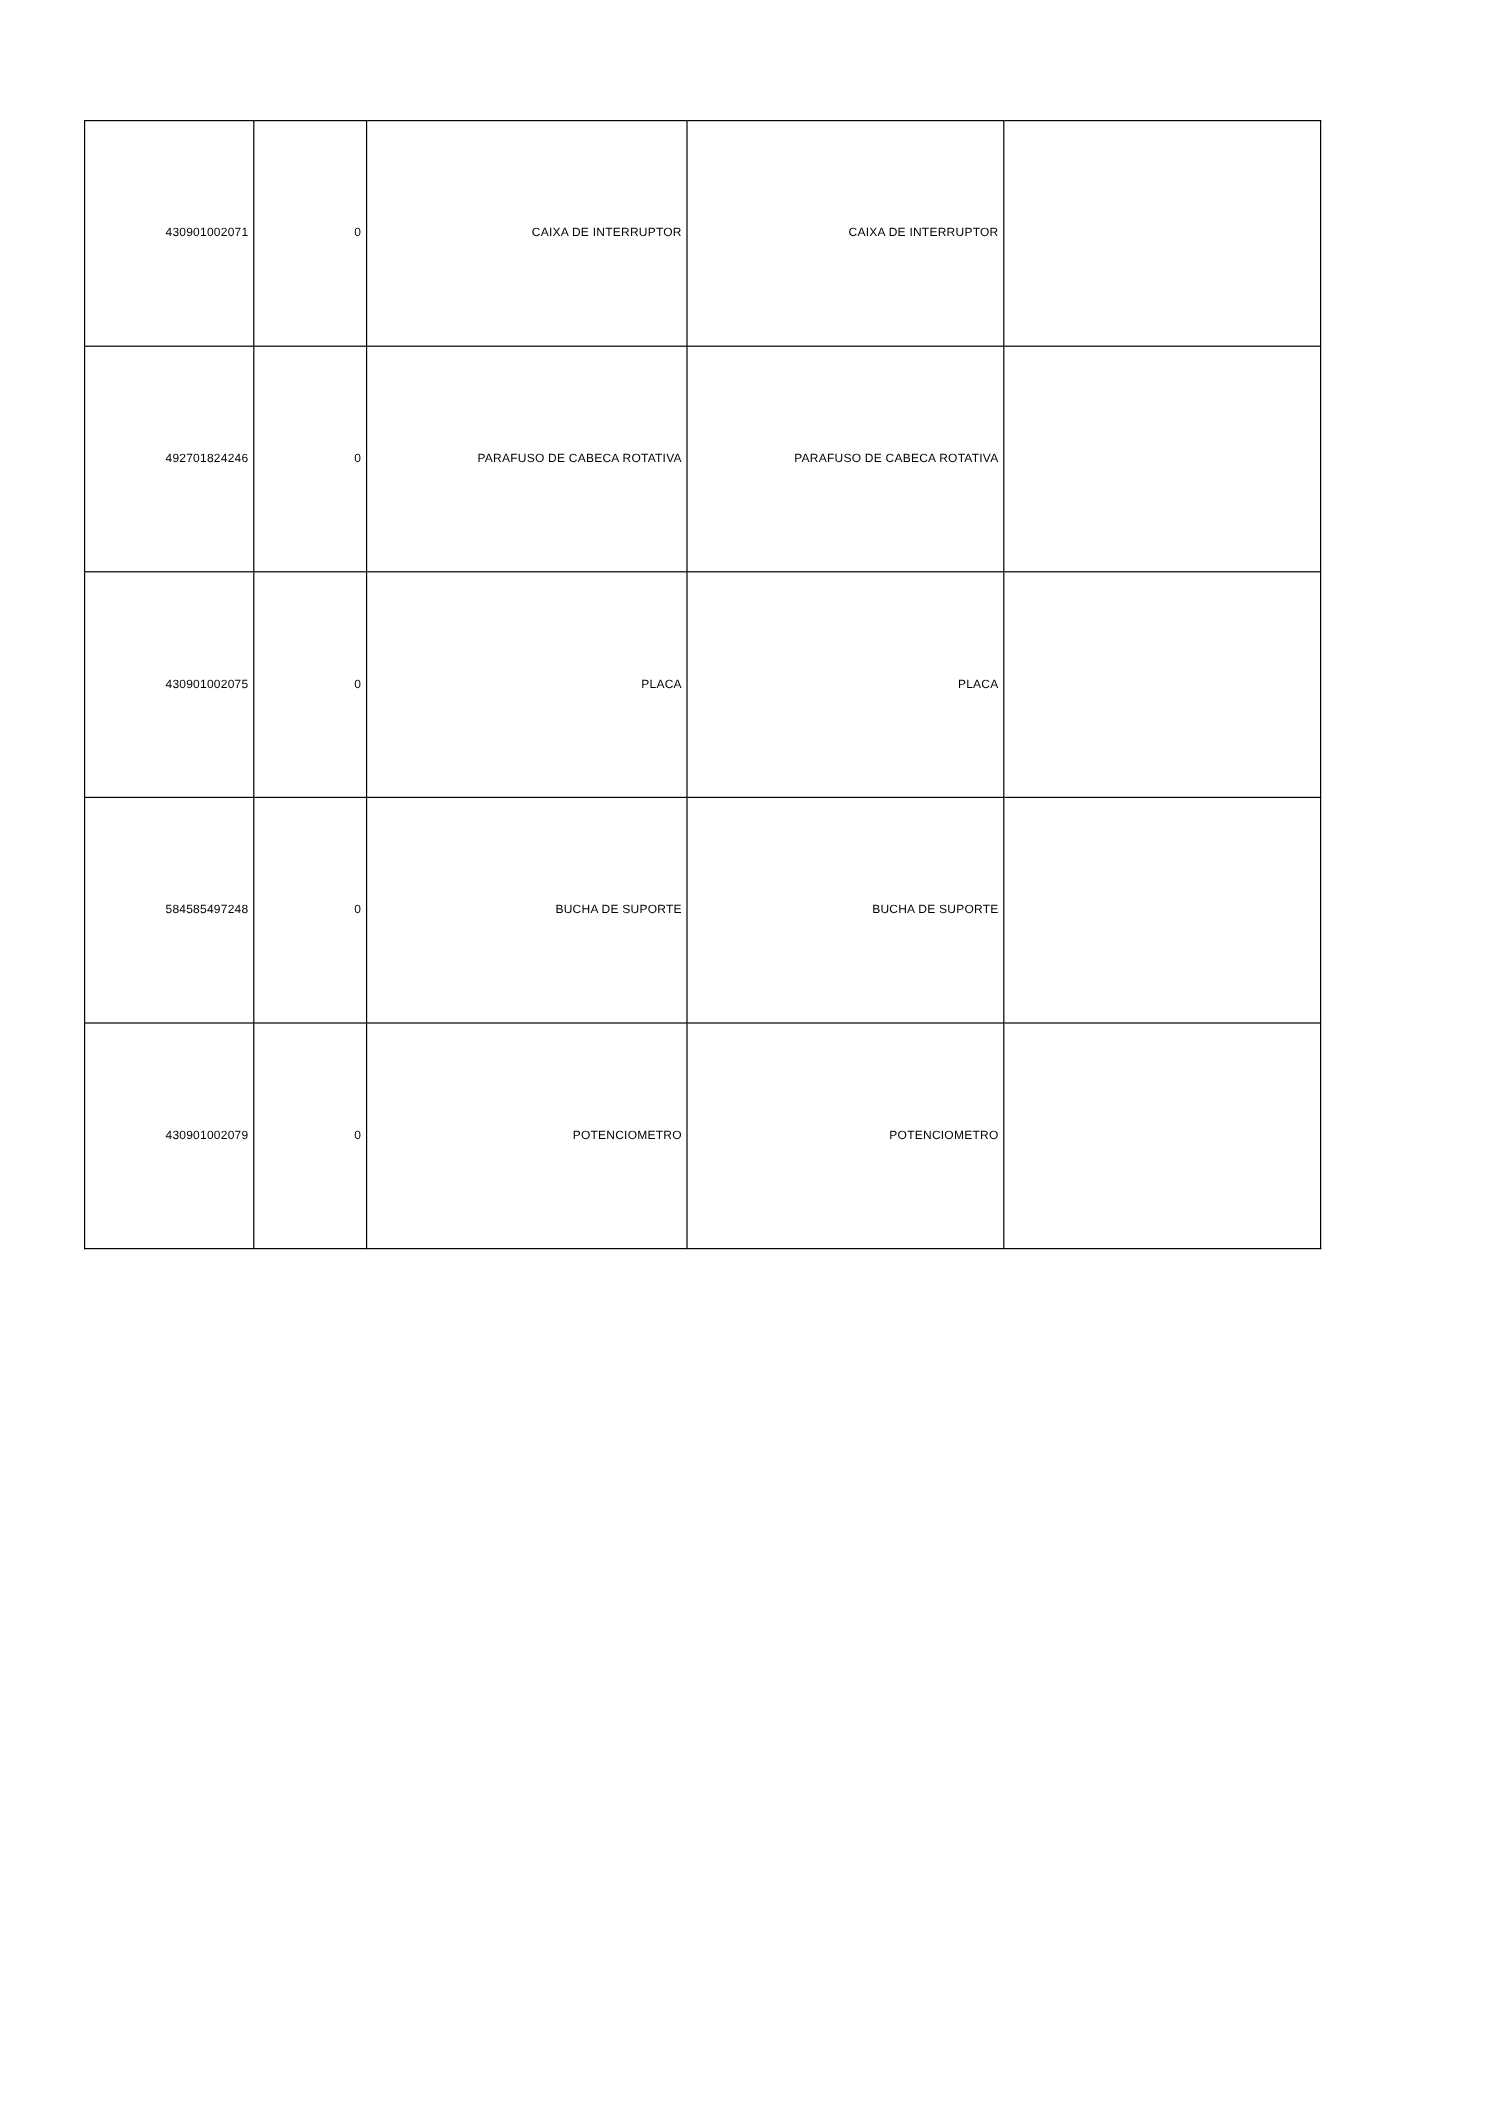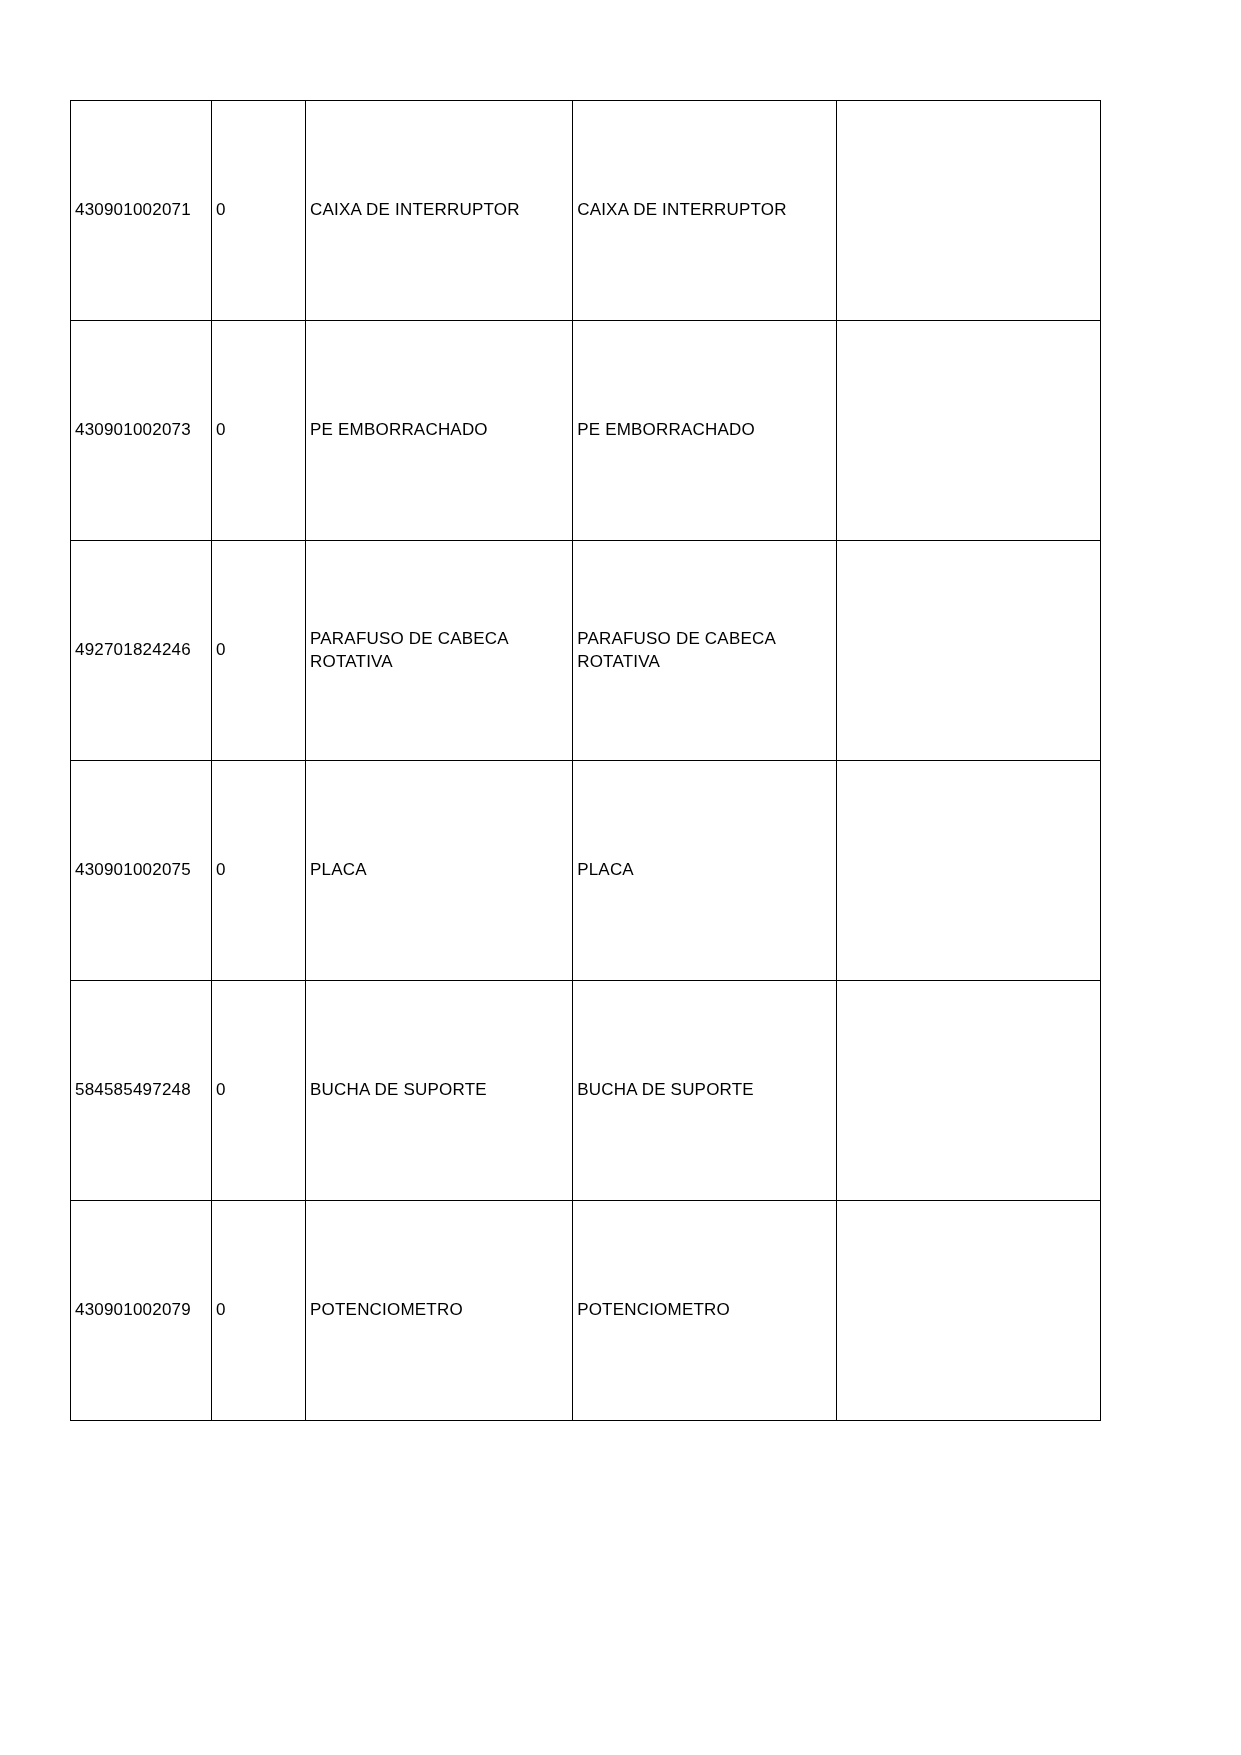--- a/index.html
+++ b/index.html
@@ -26,26 +26,26 @@
     position: absolute;
     left: 70px;
     top: 100px;
     width: 1031px;
     border-collapse: collapse;
     table-layout: fixed;
   }
   .doc-table td {
     border: 1px solid #000000;
     vertical-align: middle;
-    text-align: left;
-    font-size: 17px;
+    text-align: right;
+    font-size: 10px;
     font-family: "Liberation Sans", sans-serif;
     color: #000000;
     letter-spacing: 0.2px;
-    padding: 16px 4px;
+    padding: 0 4px;
     height: 187px;
   }
   .col-code   { width: 132px; }
   .col-qty    { width: 88px; }
   .col-desc1  { width: 250px; }
   .col-desc2  { width: 247px; }
   .col-blank  { width: 247px; }
   .cell-text {
     display: block;
     line-height: 1.3;
@@ -78,37 +78,20 @@
           </td>
         <td>
             <span class="cell-text">CAIXA DE INTERRUPTOR</span>
           </td>
         <td>
             <span class="cell-text"></span>
           </td>
       </tr>
 
 
-      <tr>
-        <td>
-            <span class="cell-text">430901002073</span>
-          </td>
-        <td>
-            <span class="cell-text">0</span>
-          </td>
-        <td>
-            <span class="cell-text">PE EMBORRACHADO</span>
-          </td>
-        <td>
-            <span class="cell-text">PE EMBORRACHADO</span>
-          </td>
-        <td>
-            <span class="cell-text"></span>
-          </td>
-      </tr>
 
       <tr>
         <td>
             <span class="cell-text">492701824246</span>
           </td>
         <td>
             <span class="cell-text">0</span>
           </td>
         <td>
             <span class="cell-text">PARAFUSO DE CABECA ROTATIVA</span>

